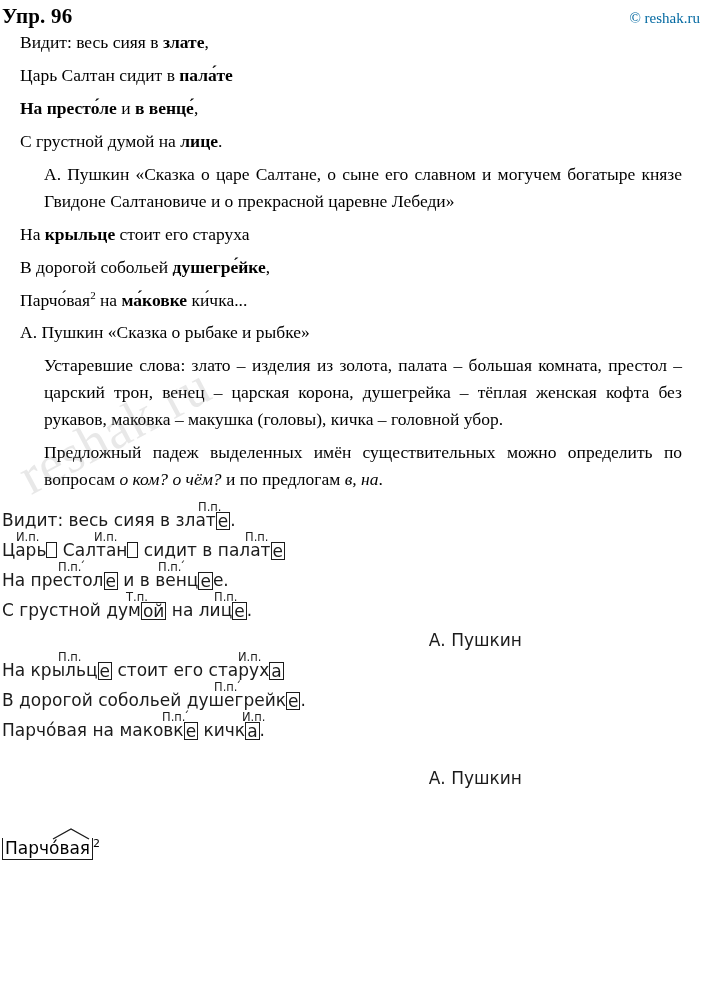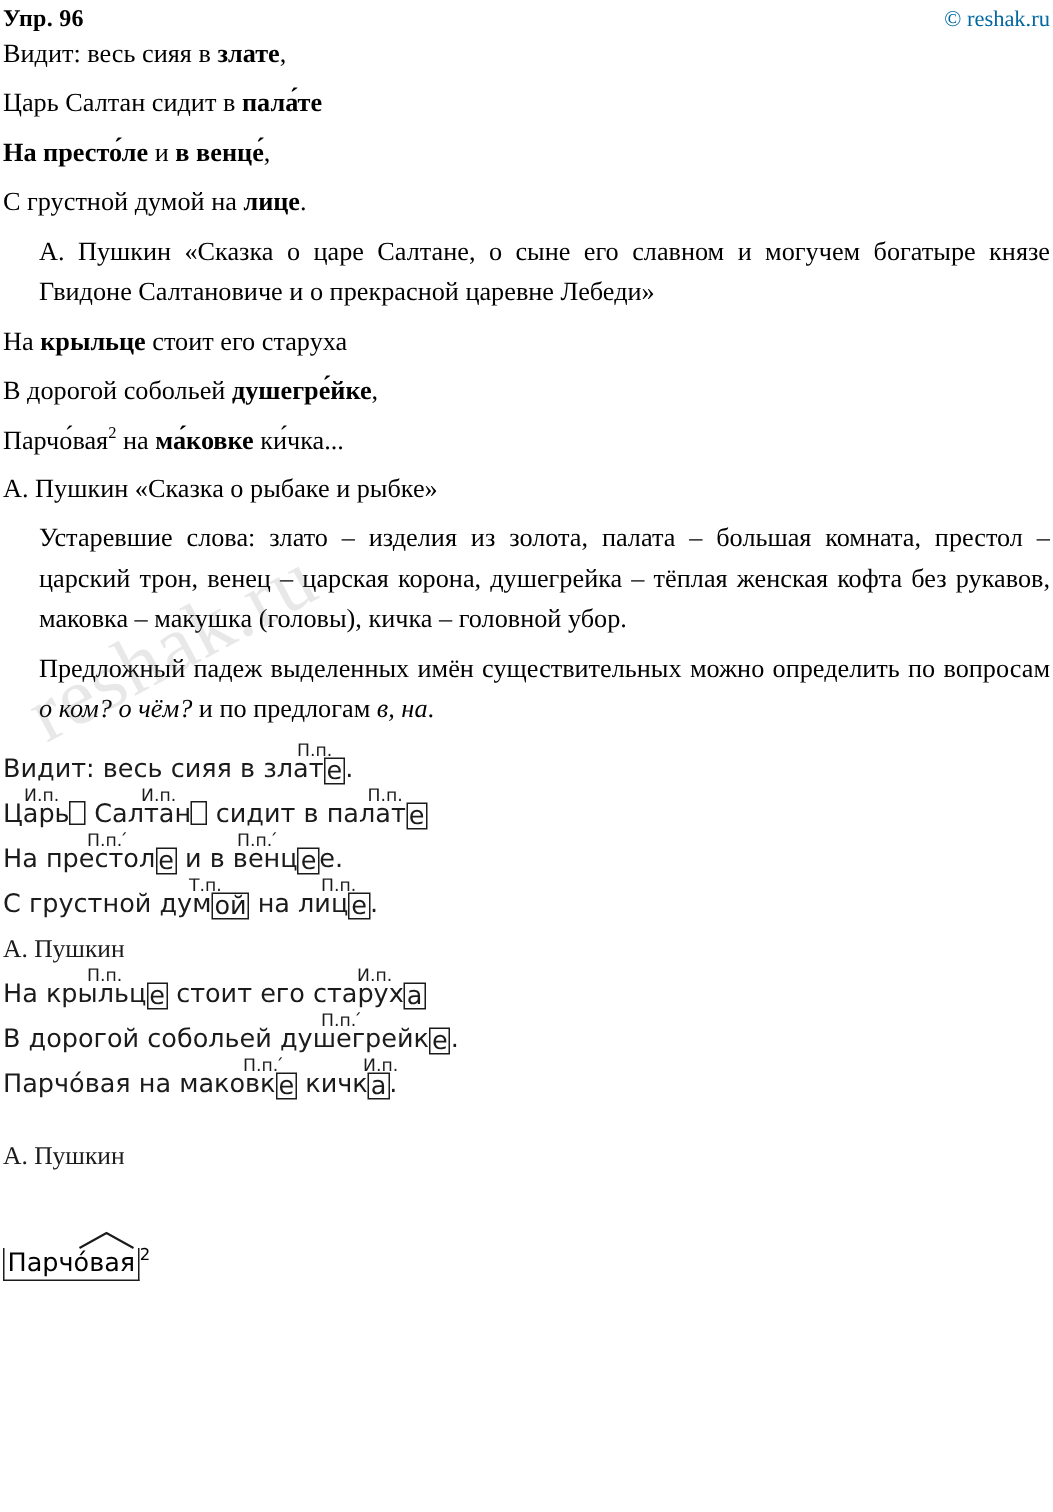--- a/index.html
+++ b/index.html
@@ -22,31 +22,31 @@
     padding: 0;
     box-sizing: border-box;
   }
   .header {
     display: flex;
     align-items: baseline;
     justify-content: space-between;
     padding: 4px 2px 0 2px;
   }
   .ex-title {
-    font-size: 16px;
+    font-size: 21px;
     font-weight: bold;
     letter-spacing: 0.2px;
   }
   .site-mark {
     font-size: 15px;
     color: #0369a1;
     font-family: "Liberation Serif", serif;
   }
   .body-text {
-    padding: 0 2px;
+    padding: 0 20px;
   }
   .line {
     font-size: 17.5px;
     line-height: 1.54;
     margin: 0 0 6px 0;
     text-align: left;
   }
   .just {
     text-align: justify;
     text-justify: inter-word;
@@ -66,21 +66,21 @@
     font-family: "DejaVu Sans", sans-serif;
     color: #1b1b1b;
   }
   .hline {
     position: relative;
     font-size: 17px;
     line-height: 30px;
     height: 30px;
     white-space: nowrap;
   }
-  .hcenter { text-align: left; padding-right: 180px; font-family: Liberation Serif, serif; }
+  .hcenter { text-align: right; padding-right: 180px; }
   .mark {
     position: absolute;
     top: -13px;
     font-size: 11.5px;
     font-family: "DejaVu Sans", sans-serif;
     color: #1b1b1b;
     white-space: nowrap;
   }
   .box {
     display: inline-block;

